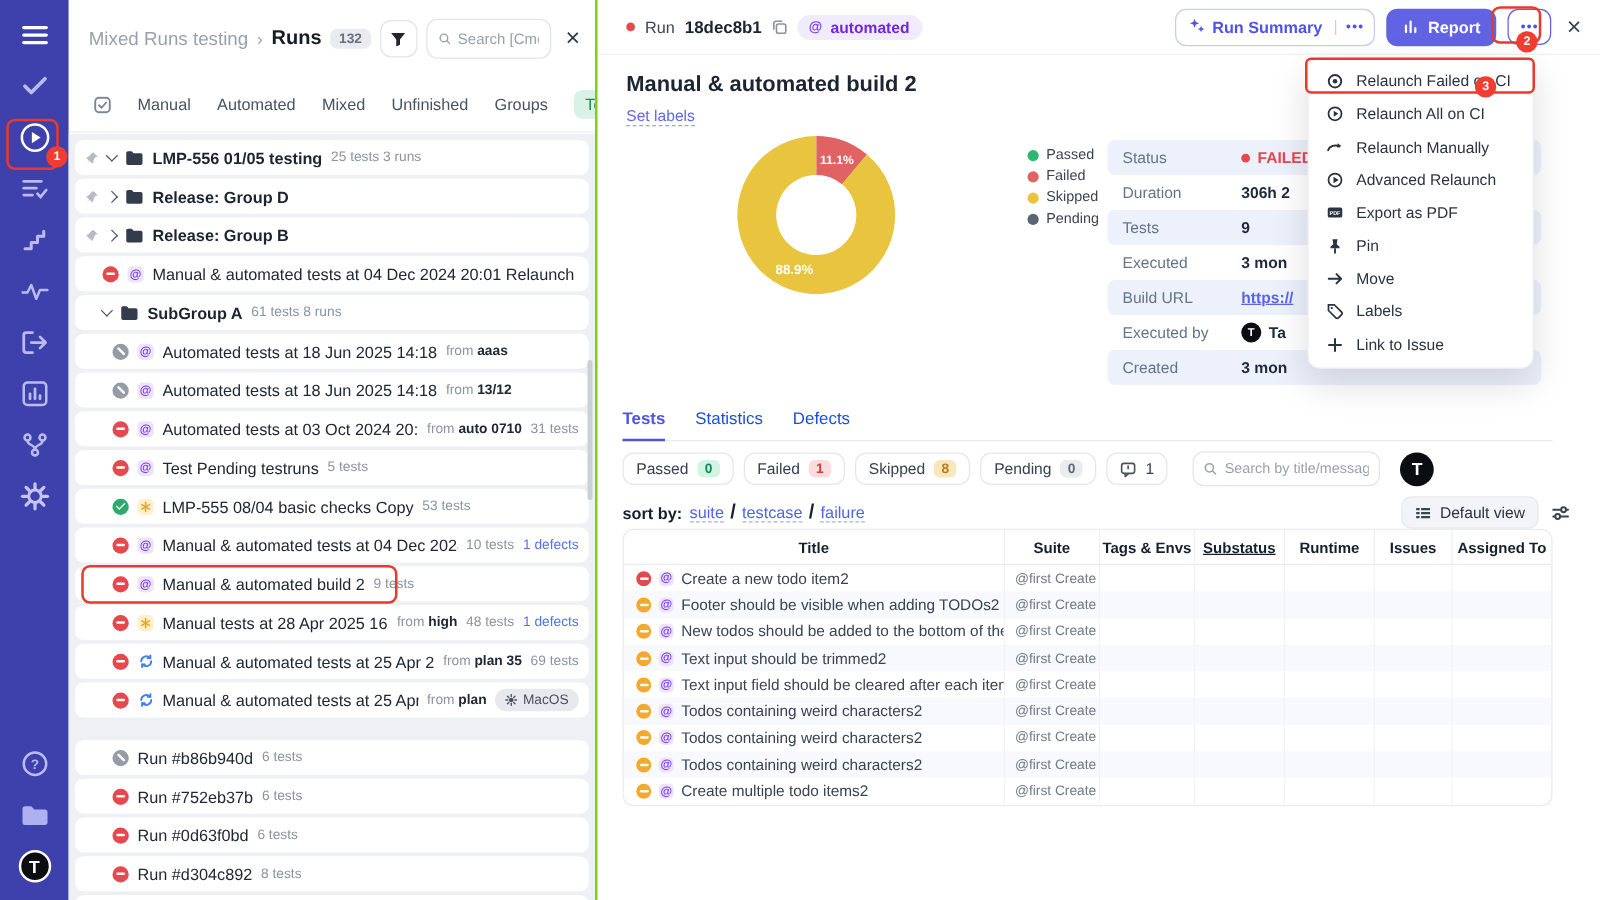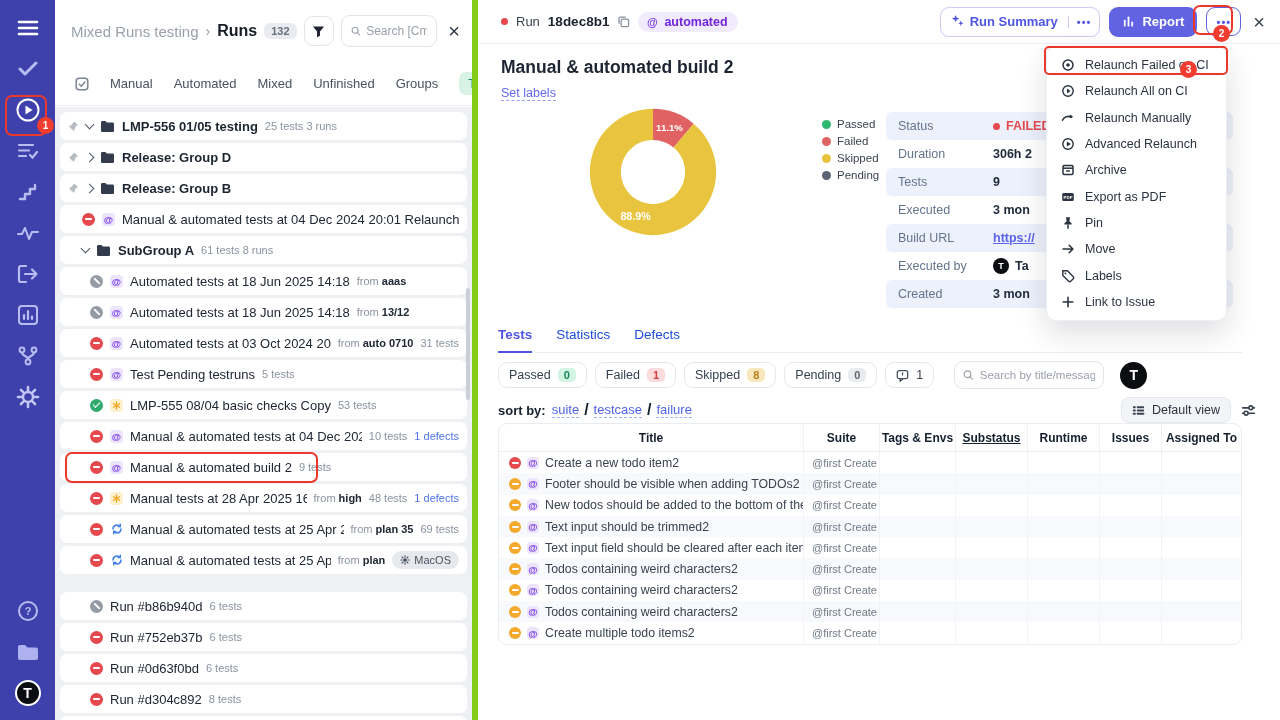--- a/index.html
+++ b/index.html
@@ -7,21 +7,21 @@
   .app { position:relative; width:1280px; height:720px; overflow:hidden; background:#fff; }
 
   
   .sidebar { position:absolute; left:0; top:0; width:55px; height:720px; background:#3e41ab; display:flex; flex-direction:column; align-items:center; padding-top:14px; }
   .side-ic { width:28px; height:28px; display:flex; align-items:center; justify-content:center; margin-bottom:13px; cursor:pointer; }
   .side-ic svg { display:block; }
   .side-spacer { flex:1; }
   .side-avatar { width:26px; height:26px; border-radius:50%; background:#0c0d10; color:#fff; font-weight:bold; font-size:14px; display:flex; align-items:center; justify-content:center; border:2px solid #fff; }
 
   
-  .runs-panel { position:absolute; left:55px; top:0; width:423px; height:720px; background:#fff; border-right:6px solid #84cc16; }
+  .runs-panel { position:absolute; left:55px; top:0; width:423px; height:720px; background:#fff; border-right:2px solid #84cc16; }
   .rp-header { height:62px; display:flex; align-items:center; gap:7px; padding:0 8px 0 16px; }
   .bc-project { font-size:15px; color:#9aa1ab; white-space:nowrap; }
   .bc-sep { color:#9aa1ab; font-size:14px; }
   .bc-section { font-size:16px; font-weight:700; color:#161c26; }
   .bc-count { background:#e9ebf0; color:#69717d; font-size:11px; font-weight:700; padding:2px 7px; border-radius:6px; }
   .filter-btn { width:30px; height:30px; border:1px solid #e2e5ea; border-radius:9px; background:#fff; display:flex; align-items:center; justify-content:center; flex:none; cursor:pointer; }
   .rp-search { flex:1; min-width:0; height:32px; border:1px solid #e2e5ea; border-radius:9px; display:flex; align-items:center; gap:6px; padding:0 9px; background:#fff; }
   .rp-search input { border:none; outline:none; width:100%; font-size:12px; color:#374151; font-family:inherit; }
   .rp-search input::placeholder { color:#9aa1ab; }
   .rp-close { font-size:20px; color:#2f3845; line-height:1; cursor:pointer; padding:0 4px; flex:none; }
@@ -790,28 +790,20 @@
       </div>
       <div class="menu-item">
         <svg width="14" height="14" viewBox="0 0 14 14">
           <circle cx="7" cy="7" r="5.2" fill="none" stroke="#2b3340" stroke-width="1.4"></circle>
           <path d="M5.8 4.4v5.2L10 7z" fill="#2b3340"></path>
         </svg>
         <span>Advanced Relaunch</span>
       </div>
       <div class="menu-item">
         <svg width="14" height="14" viewBox="0 0 14 14">
-          <rect x="2" y="2.5" width="10" height="9" rx="1.2" fill="none" stroke="#2b3340" stroke-width="1.5"></rect>
-          <line x1="2" y1="5.2" x2="12" y2="5.2" stroke="#2b3340" stroke-width="1.5"></line>
-          <line x1="5.2" y1="8" x2="8.8" y2="8" stroke="#2b3340" stroke-width="1.5"></line>
-        </svg>
-        <span>Archive</span>
-      </div>
-      <div class="menu-item">
-        <svg width="14" height="14" viewBox="0 0 14 14">
           <rect x="1.2" y="3" width="11.6" height="8" rx="1.5" fill="#2b3340"></rect>
           <text x="7" y="9.3" font-size="4.4" fill="#fff" text-anchor="middle" font-weight="bold" font-family="Liberation Sans, sans-serif">PDF</text>
         </svg>
         <span>Export as PDF</span>
       </div>
       <div class="menu-item">
         <svg width="14" height="14" viewBox="0 0 14 14">
           <path d="M5 1.3h4l-.6 4 2.2 2v1.2H3.4V7.3l2.2-2z" fill="#2b3340"></path>
           <line x1="7" y1="8.5" x2="7" y2="12.8" stroke="#2b3340" stroke-width="1.5"></line>
         </svg>

